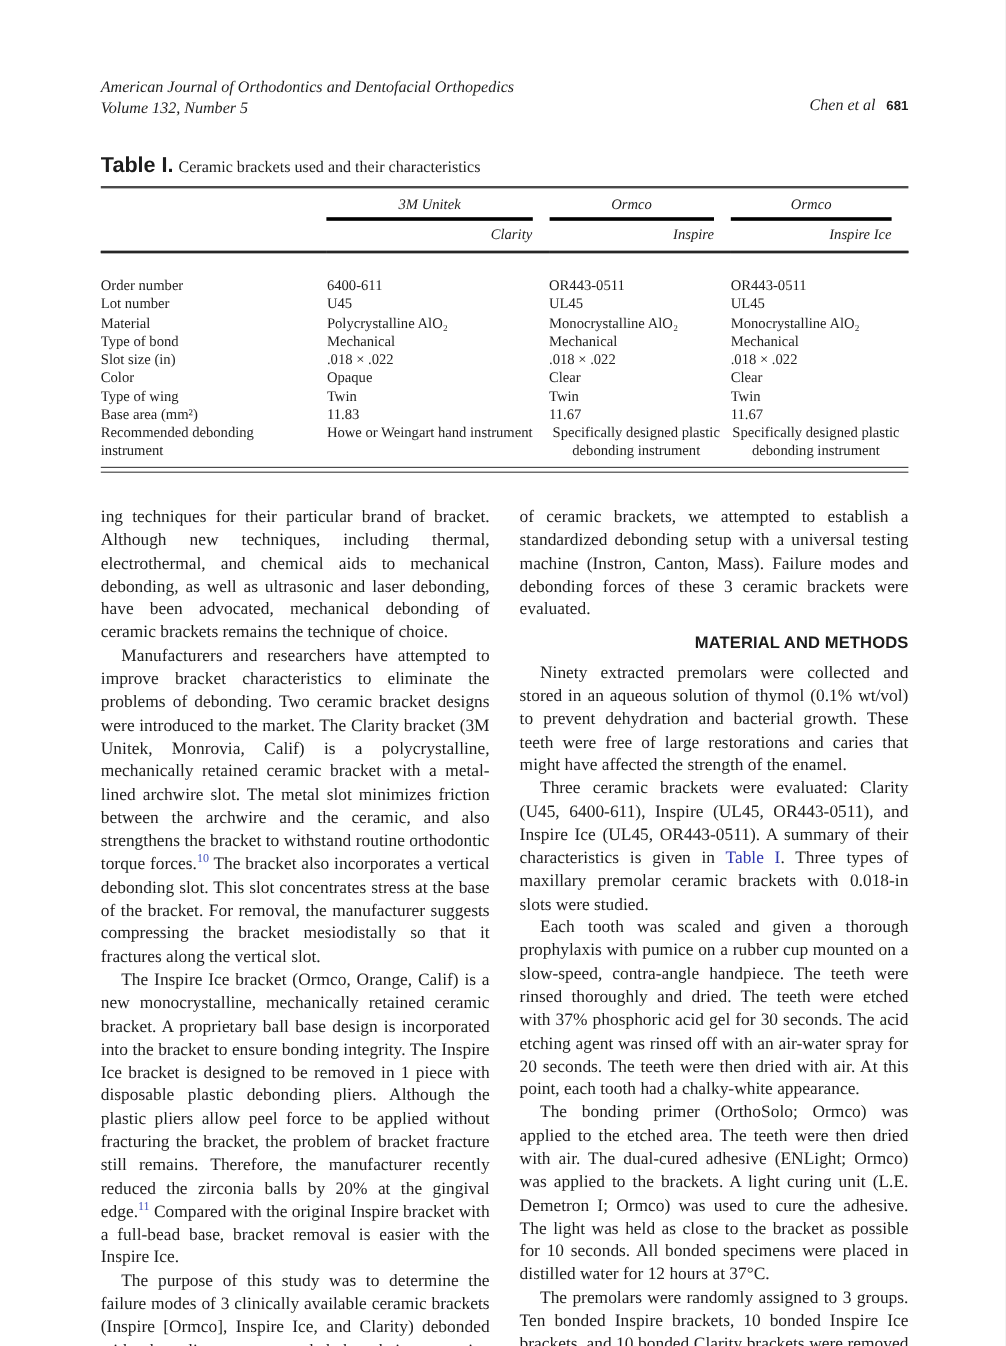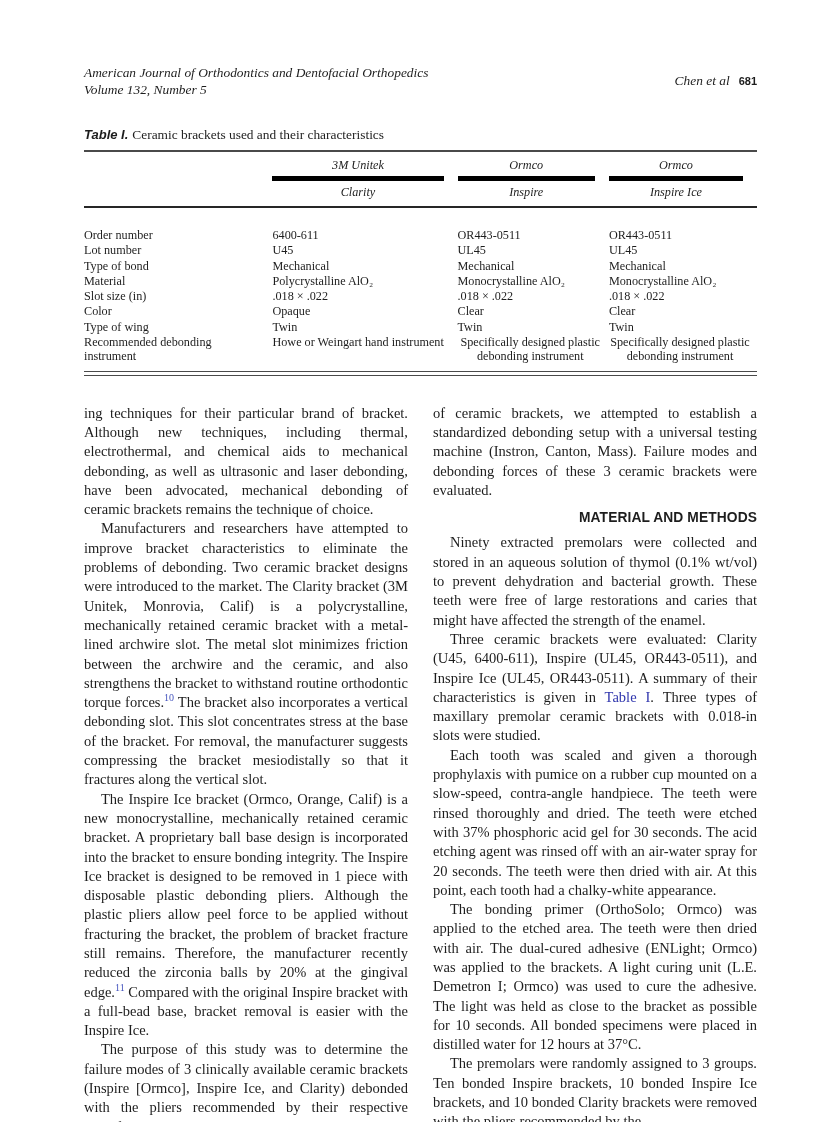--- a/index.html
+++ b/index.html
@@ -17,21 +17,21 @@
     position: absolute;
     left: 84px;
     top: 64px;
     width: 673px;
   }
 
   
   .run-header {
     display: flex;
     justify-content: space-between;
-    align-items: center;
+    align-items: flex-end;
     font-size: 13.4px;
     line-height: 17px;
   }
   .run-header .left { font-style: italic; }
   .run-header .right { white-space: nowrap; padding-top: 0px; }
   .run-header .authors { font-style: italic; }
   .run-header .pageno {
     font-family: "Liberation Sans", sans-serif;
     font-weight: bold;
     font-size: 11px;
@@ -40,22 +40,21 @@
 
   
   .table-block { margin-top: 29px; }
   .caption {
     font-size: 13.4px;
     margin-bottom: 7px;
   }
   .caption .cap-label {
     font-family: "Liberation Sans", sans-serif;
     font-weight: bold;
-    font-size: 13px;
-    font-style: italic;
+    font-size: 18px;
   }
   .caption .cap-text { margin-left: 4px; }
 
   .rule-top { border-top: 2px solid var(--rule-color, #4a4a4a); }
   .rule-bottom {
     height: 5px;
     box-sizing: border-box;
     border-top: 1.5px solid var(--rule-color, #4a4a4a);
     border-bottom: 1.5px solid var(--rule-color, #4a4a4a);
   }
@@ -71,24 +70,24 @@
   .col-clarity { width: 27.5%; }
   .col-inspire { width: 22.5%; }
   .col-ice     { width: 22%;   }
 
   td.spanner { padding: 6px 0 0 0; }
   td.spanner .spanner-inner {
     text-align: center;
     font-style: italic;
     padding-bottom: 3px;
     margin-right: 14px;
-    border-bottom: 5px solid #000000;
+    border-bottom: 3px solid #000000;
   }
   td.product {
-    text-align: center;
+    text-align: right;
     font-style: italic;
     padding: 4px 14px 6px 0;
   }
 
   table.brackets tbody td {
     vertical-align: top;
     padding: 0.5px 6px 0.5px 0;
     line-height: 14.3px;
   }
   table.brackets tbody tr:first-child td { padding-top: 20px; }
@@ -183,48 +182,54 @@
               <td>OR443-0511</td>
               <td>OR443-0511</td>
             </tr>
             <tr>
               <td>Lot number</td>
               <td>U45</td>
               <td>UL45</td>
               <td>UL45</td>
             </tr>
             <tr>
+              <td>Material</td>
+              <td>Polycrystalline AlO₂</td>
+              <td>Monocrystalline AlO₂</td>
+              <td>Monocrystalline AlO₂</td>
+            </tr>
+            <tr>
               <td>Type of bond</td>
               <td>Mechanical</td>
               <td>Mechanical</td>
               <td>Mechanical</td>
             </tr>
             <tr>
-              <td>Material</td>
-              <td>Polycrystalline AlO₂</td>
-              <td>Monocrystalline AlO₂</td>
-              <td>Monocrystalline AlO₂</td>
-            </tr>
-            <tr>
               <td>Slot size (in)</td>
               <td>.018 × .022</td>
               <td>.018 × .022</td>
               <td>.018 × .022</td>
             </tr>
             <tr>
               <td>Color</td>
               <td>Opaque</td>
               <td>Clear</td>
               <td>Clear</td>
             </tr>
             <tr>
               <td>Type of wing</td>
               <td>Twin</td>
               <td>Twin</td>
               <td>Twin</td>
+            </tr>
+            <tr>
+              <td>Base area (mm²)</td>
+              <td>11.83</td>
+              <td>11.67</td>
+              <td>11.67</td>
             </tr>
             <tr>
               <td>Recommended debonding instrument</td>
               <td>Howe or Weingart hand instrument</td>
               <td class="center-wrap">Specifically designed plastic
 debonding instrument</td>
               <td class="center-wrap">Specifically designed plastic
 debonding instrument</td>
             </tr>
           </tbody>

